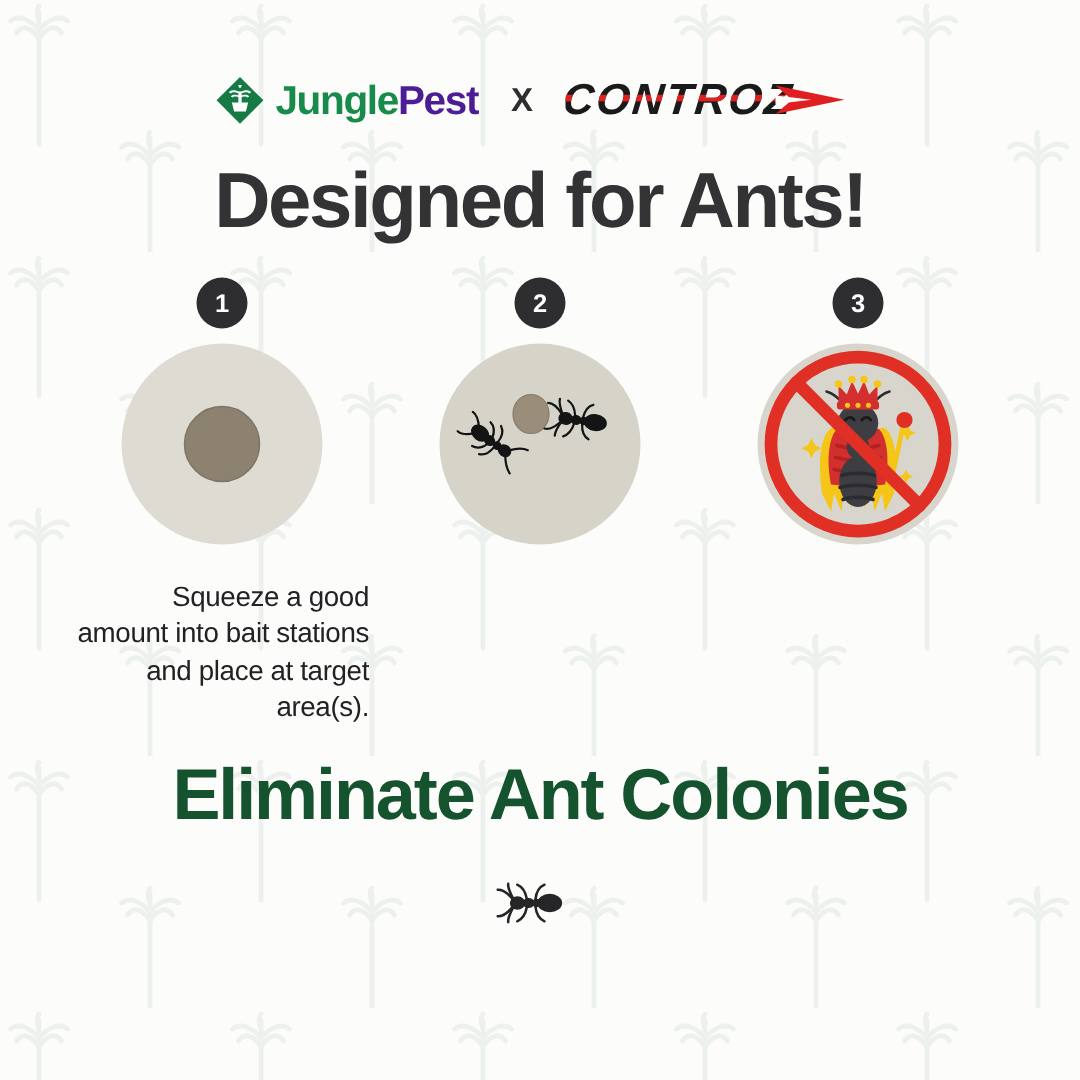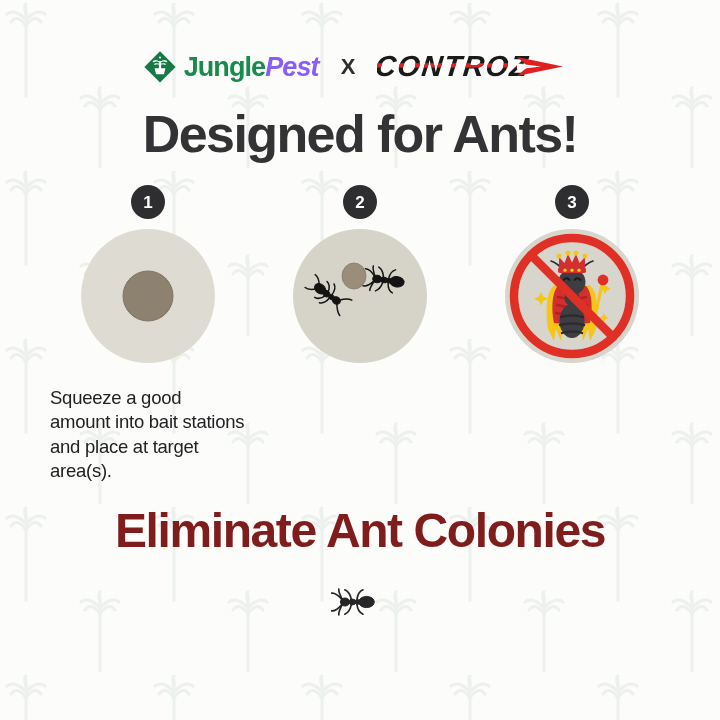--- a/index.html
+++ b/index.html
@@ -47,21 +47,21 @@
   .brand-lockup { display:flex; align-items:center; gap:7px; }
   #jungle-mark { display:block; }
   #jungle-wordmark {
     font-size:27px;
     font-weight:bold;
     letter-spacing:-0.9px;
     line-height:1;
     white-space:nowrap;
   }
   #jungle-wordmark .w1 { color:#178A4C; }
-  #jungle-wordmark .w2 { color:#8b5cf6;font-style:italic; }
+  #jungle-wordmark .w2 { color:#4c1d95; }
   #brand-x {
     font-size:22px;
     font-weight:bold;
     color:#2E2E30;
     line-height:1;
     padding:0 6px;
   }
 
   
   #headline {
@@ -108,31 +108,31 @@
     display:flex;
     align-items:center;
     justify-content:center;
     overflow:visible;
   }
   .step-caption {
     margin-top:23px;
     font-size:18.5px;
     color:#222224;
     line-height:1.31;
-    text-align:left;
+    text-align:right;
     letter-spacing:-0.25px;
   }
 
   
   #footline {
     margin-top:24px;
     font-size:48px;
     font-weight:bold;
     letter-spacing:-1.4px;
-    color:#7f1d1d;
+    color:#14532d;
     line-height:1;
     text-align:right;
   }
   #footer-ant {
     margin-top:28px;
   }
 </style>
 </head>
 <body>
 

